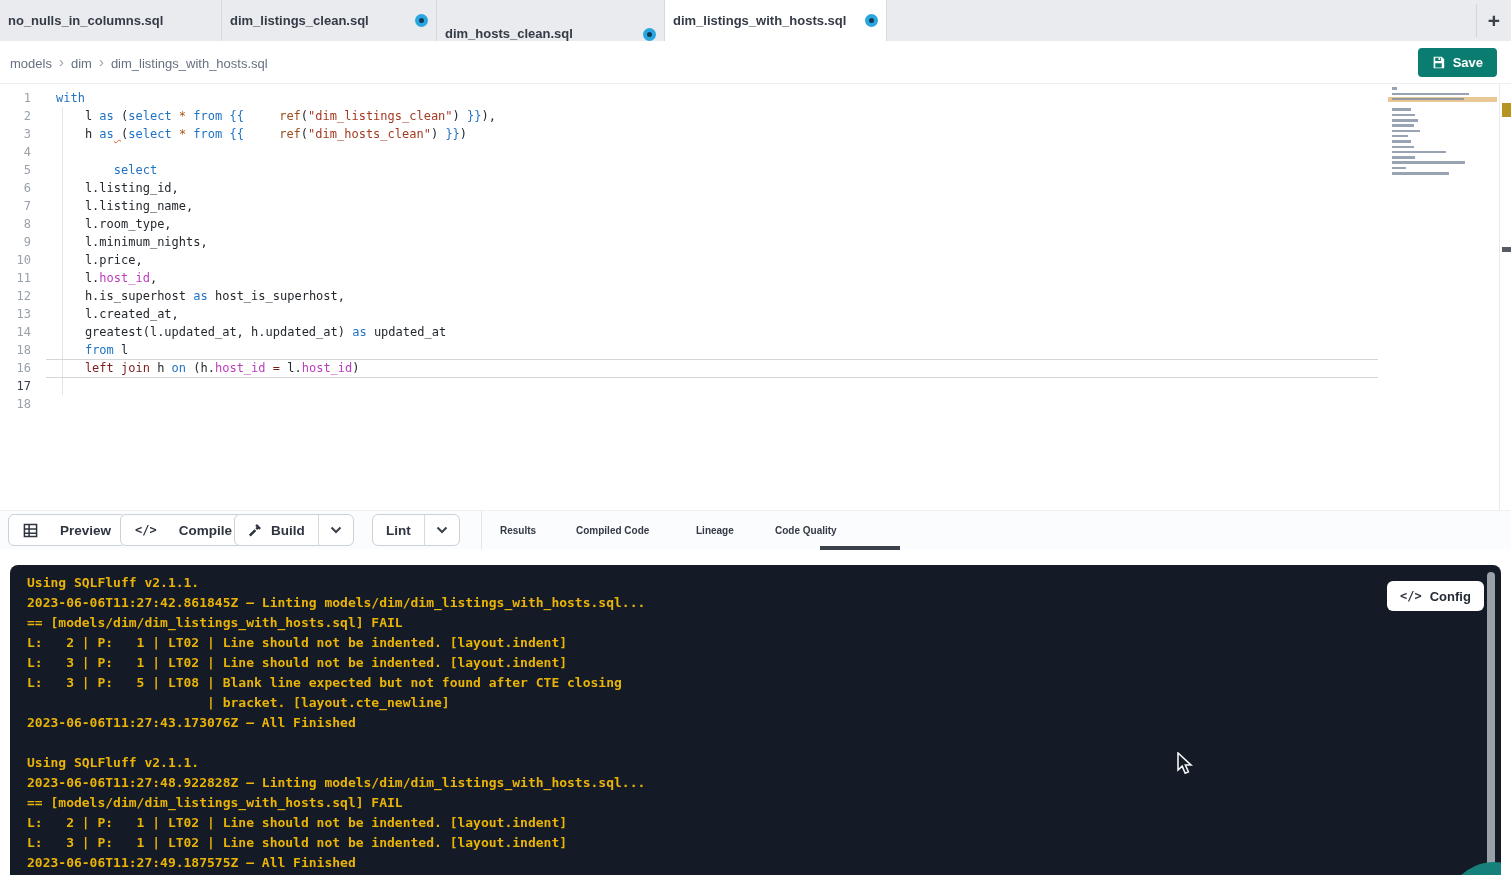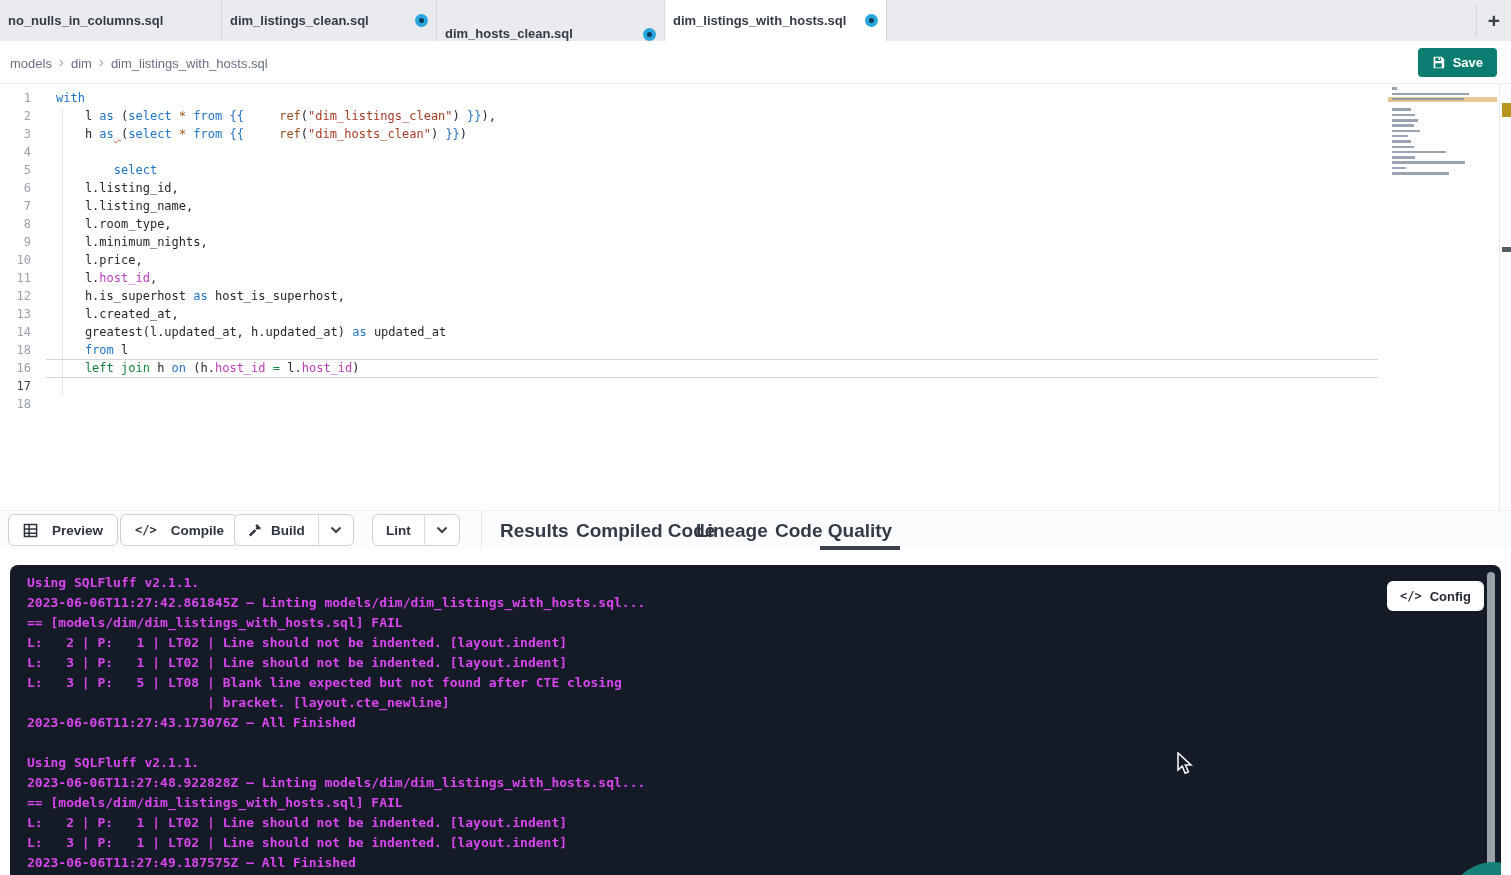--- a/index.html
+++ b/index.html
@@ -41,47 +41,47 @@
     white-space:pre; color:#24292e; padding-left:10px; width:1332px; position:relative; }
   .crow.active::before { content:""; position:absolute; left:0; right:0; top:0; border-top:1px solid #d6d6d6; }
   .crow.active::after  { content:""; position:absolute; left:0; right:0; bottom:-1px; border-top:1px solid #d6d6d6; }
   .tk-kw  { color:#1f72c4; }
   .tk-d   { color:#24292e; }
   .tk-op  { color:#a8571a; }
   .tk-jj  { color:#1f72c4; }
   .tk-fn  { color:#9a4e1f;margin-left:28px; }
   .tk-str { color:#a43a21; }
   .tk-var { color:#bc3ebc; }
-  .tk-gy  { color:#15803d; }
+  .tk-gy  { color:#7f1d1d; }
   .tk-sq  { text-decoration-line:underline; text-decoration-style:wavy; text-decoration-color:#e0662e; text-decoration-thickness:1px; }
   
   .minimap { position:absolute; left:1388px; top:2px; width:109px; height:120px; }
   .mm-hl { position:absolute; left:0; width:109px; height:5px; background:#e7c794; }
   .mm-bar { position:absolute; left:4px; height:2.5px; background:#7e8ca0; opacity:.8; }
   .editor-vsep { position:absolute; left:1499px; top:0; height:426px; border-left:1px solid #e8eaed; }
   .ruler-warn { position:absolute; left:1502px; top:19px; width:9px; height:14px; background:#b5941f; }
   .ruler-pos  { position:absolute; left:1502px; top:163px; width:9px; height:5px; background:#555b63; }
   
   .toolbar { position:absolute; left:0; top:510px; width:1511px; height:39px; background:#fbfcfd; border-top:1px solid #eef0f2; }
   .btn { position:absolute; top:3px; height:32px; background:#fff; border:1px solid #ccd1d8; border-radius:6px;
-    display:flex; align-items:center; gap:14px; padding:0 14px; font-size:13.5px; font-weight:600; color:#2f3540; cursor:pointer; }
+    display:flex; align-items:center; gap:22px; padding:0 14px; font-size:13.5px; font-weight:600; color:#2f3540; cursor:pointer; }
   .splitgrp { position:absolute; top:3px; height:32px; display:flex; align-items:stretch;
     background:#fff; border:1px solid #ccd1d8; border-radius:6px; overflow:hidden; }
   .split-main { display:flex; align-items:center; gap:9px; padding:0 13px; font-size:13.5px; font-weight:600; color:#2f3540; cursor:pointer; }
   .split-chev { display:flex; align-items:center; justify-content:center; width:35px; border-left:1px solid #d7dbe0; cursor:pointer; }
   .tb-divider { position:absolute; left:481px; top:0; height:39px; border-left:1px solid #e4e7ea; }
   .ptab { position:absolute; top:0; height:39px; display:flex; align-items:center;
-    font-size:19px; font-weight:600; color:#333a45; cursor:pointer; }
+    font-size:10px; font-weight:600; color:#333a45; cursor:pointer; }
   .ptab-underline { position:absolute; left:820px; top:35px; width:80px; height:4px; background:#3c424c; }
   .icon-glyph { font-family:"DejaVu Sans Mono",monospace; font-weight:700; font-size:12px; color:#2f3540; }
   
   .terminal { position:absolute; left:10px; top:565px; width:1491px; height:310px;
     background:#141b26; border-radius:8px 8px 0 0; overflow:hidden; }
   .term-pre { position:absolute; left:17px; top:8px; font-family:"DejaVu Sans Mono",monospace;
-    font-size:13px; font-weight:700; line-height:20px; color:#d946ef; white-space:pre; }
+    font-size:13px; font-weight:700; line-height:20px; color:#eab308; white-space:pre; }
   .configbtn { position:absolute; left:1377px; top:16px; height:30px; padding:0 13px;
     background:#fff; border:none; border-radius:6px; display:flex; align-items:center; gap:8px;
     font-size:13px; font-weight:700; color:#242b35; cursor:pointer; font-family:"Liberation Sans",sans-serif; }
   .term-scrollbar { position:absolute; left:1477px; top:7px; width:8px; height:298px; background:#9aa0a8; border-radius:4px; }
   .fab { position:absolute; left:1436px; top:297px; width:96px; height:96px; border-radius:50%; background:#16807a; }
   
   .cursor { position:absolute; left:1176px; top:752px; pointer-events:none; }
 </style>
 </head>
 <body>

